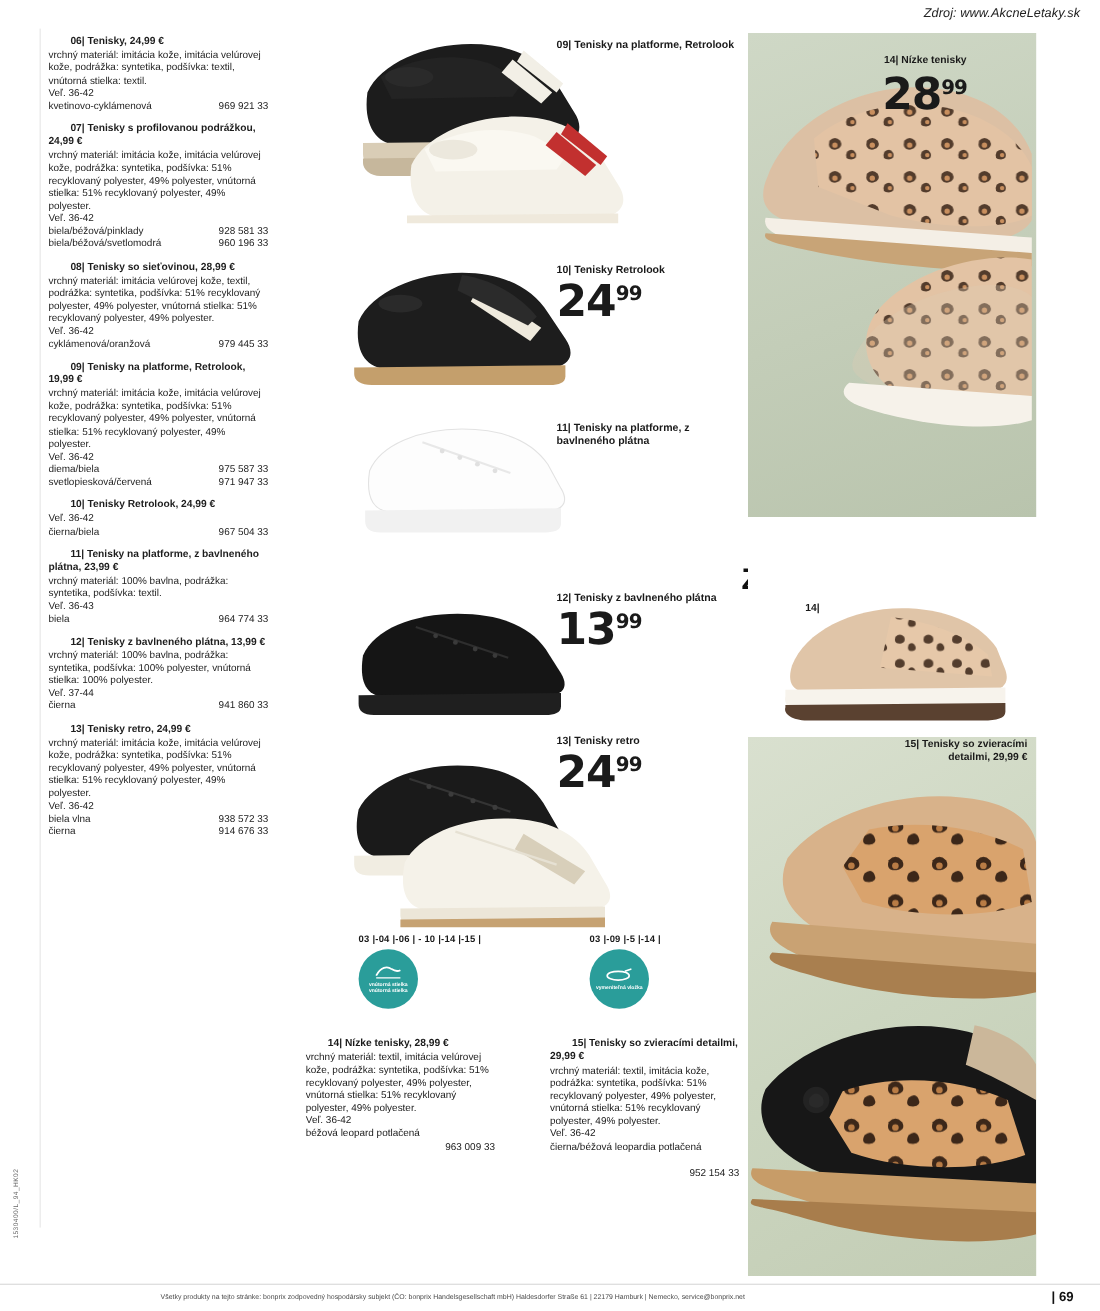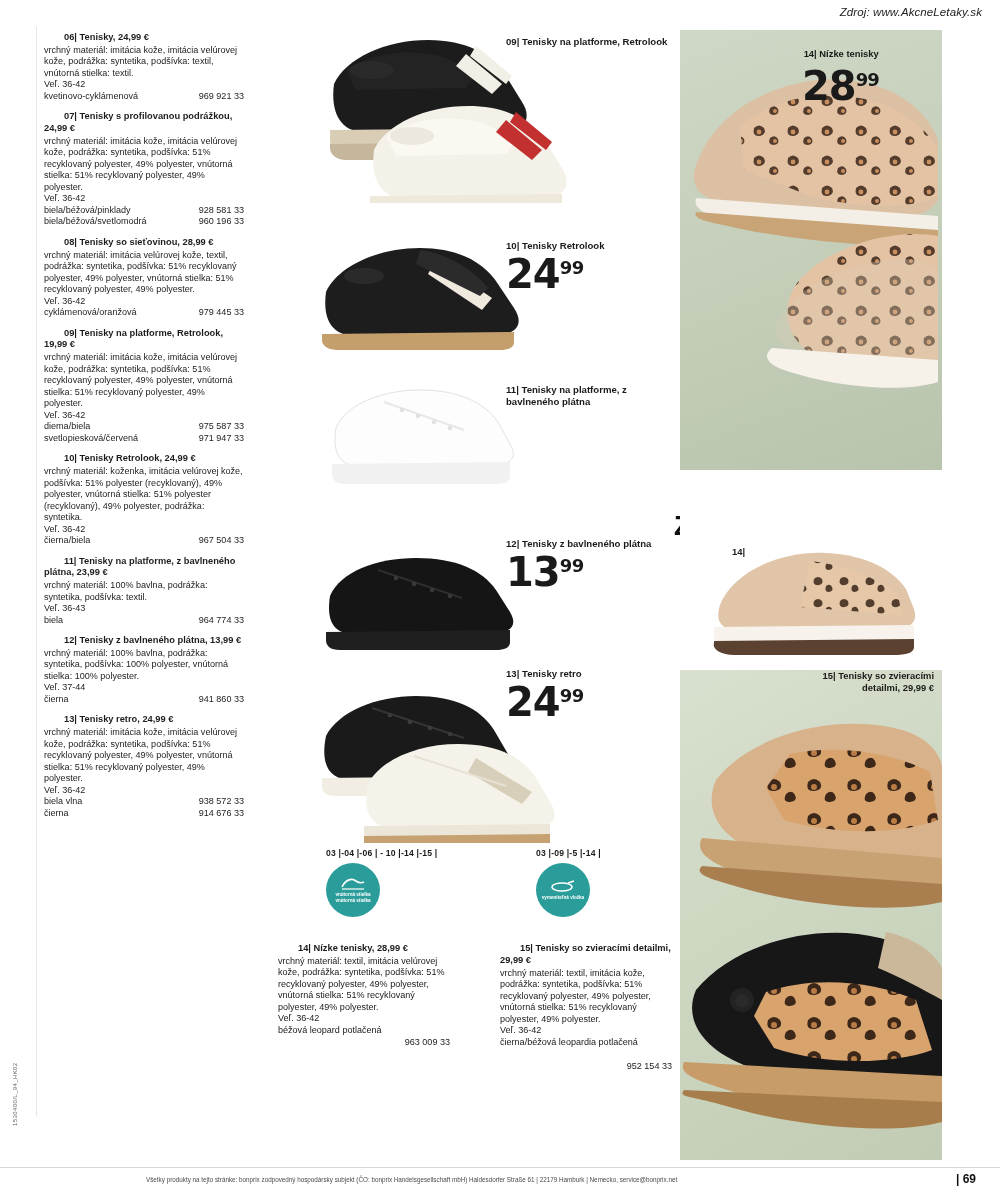--- a/index.html
+++ b/index.html
@@ -170,21 +170,20 @@
           <span class="v-code">975 587 33</span>
         </div>
       <div class="var-row">
           <span class="v-name">svetlopiesková/červená</span>
           <span class="v-code">971 947 33</span>
         </div>
     </div>
 
     <div class="blk">
       <div class="blk-head"><span class="num">10|</span> <span>Tenisky Retrolook, 24,99 €</span></div>
-      <div class="blk-desc">vrchný materiál: koženka, imitácia velúrovej kože, podšívka: 51% polyester (recyklovaný), 49% polyester, vnútorná stielka: 51% polyester (recyklovaný), 49% polyester, podrážka: syntetika.</div>
       <div class="blk-size">Veľ. 36-42</div>
       <div class="var-row">
           <span class="v-name">čierna/biela</span>
           <span class="v-code">967 504 33</span>
         </div>
     </div>
 
     <div class="blk">
       <div class="blk-head"><span class="num">11|</span> <span>Tenisky na platforme, z bavlneného plátna, 23,99 €</span></div>
       <div class="blk-desc">vrchný materiál: 100% bavlna, podrážka: syntetika, podšívka: textil.</div>

